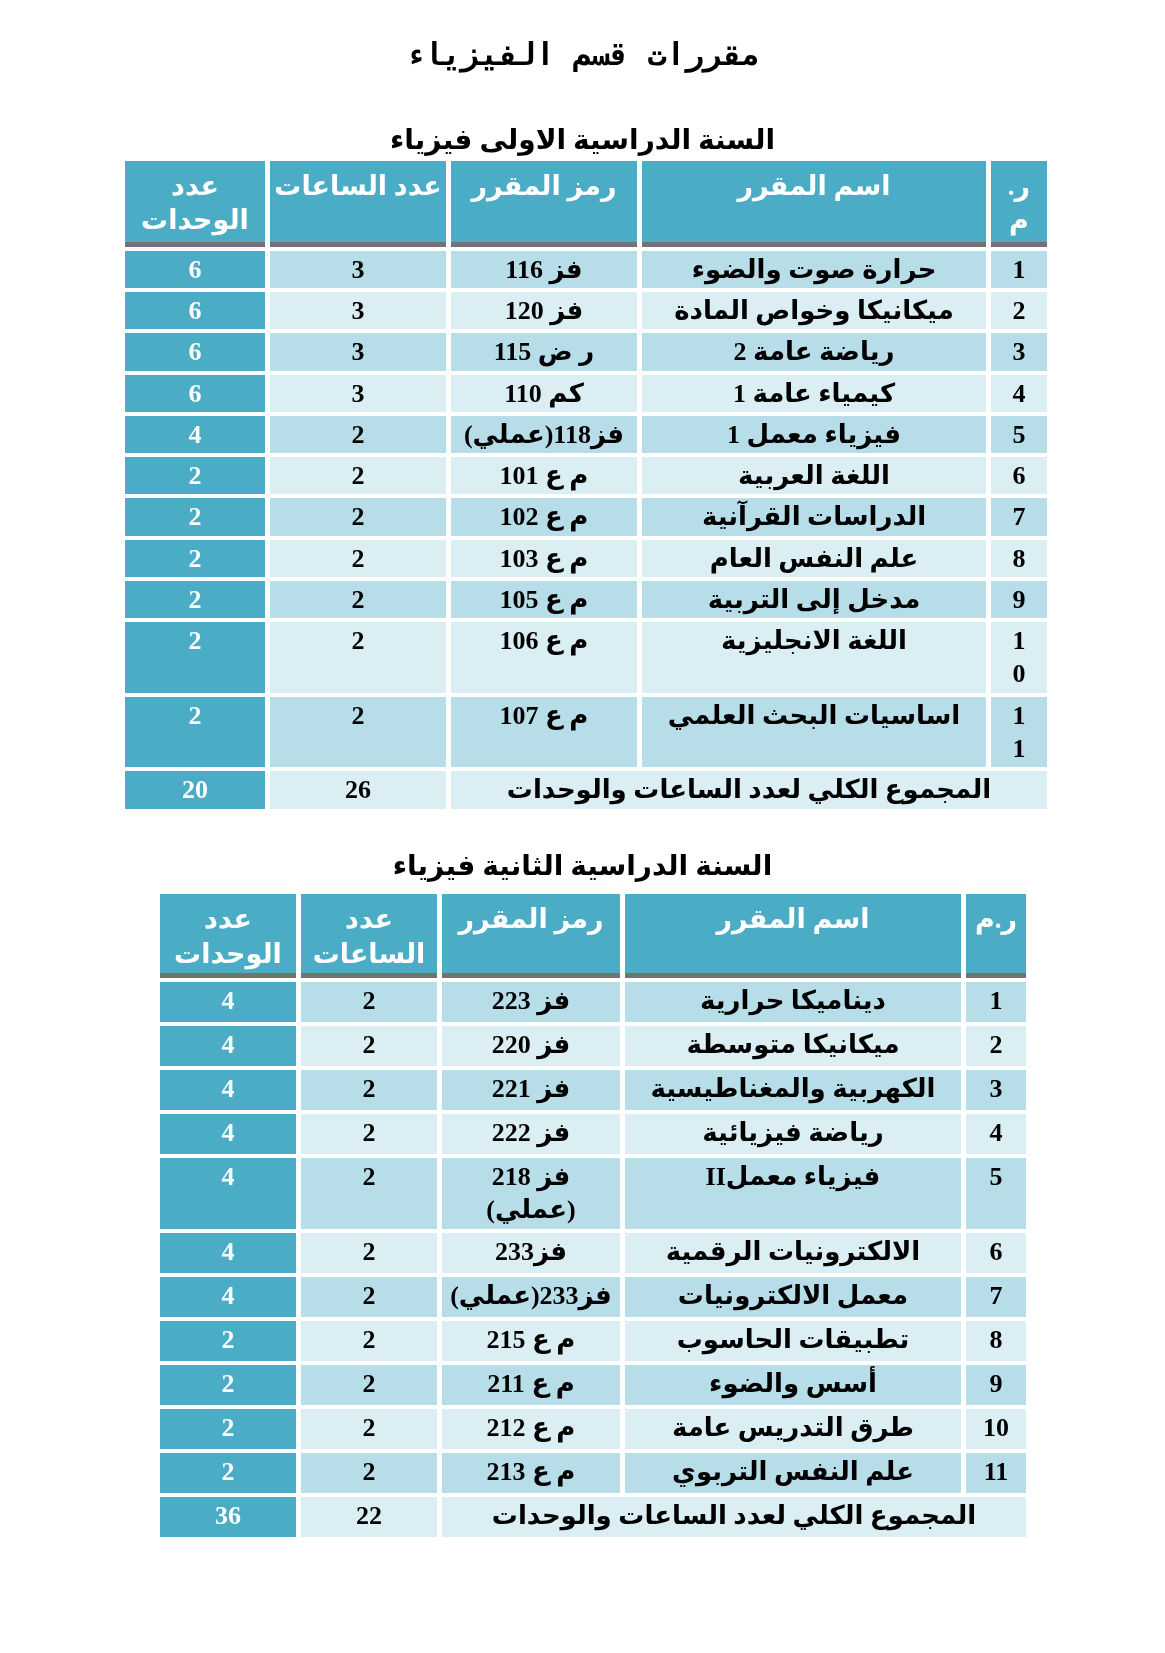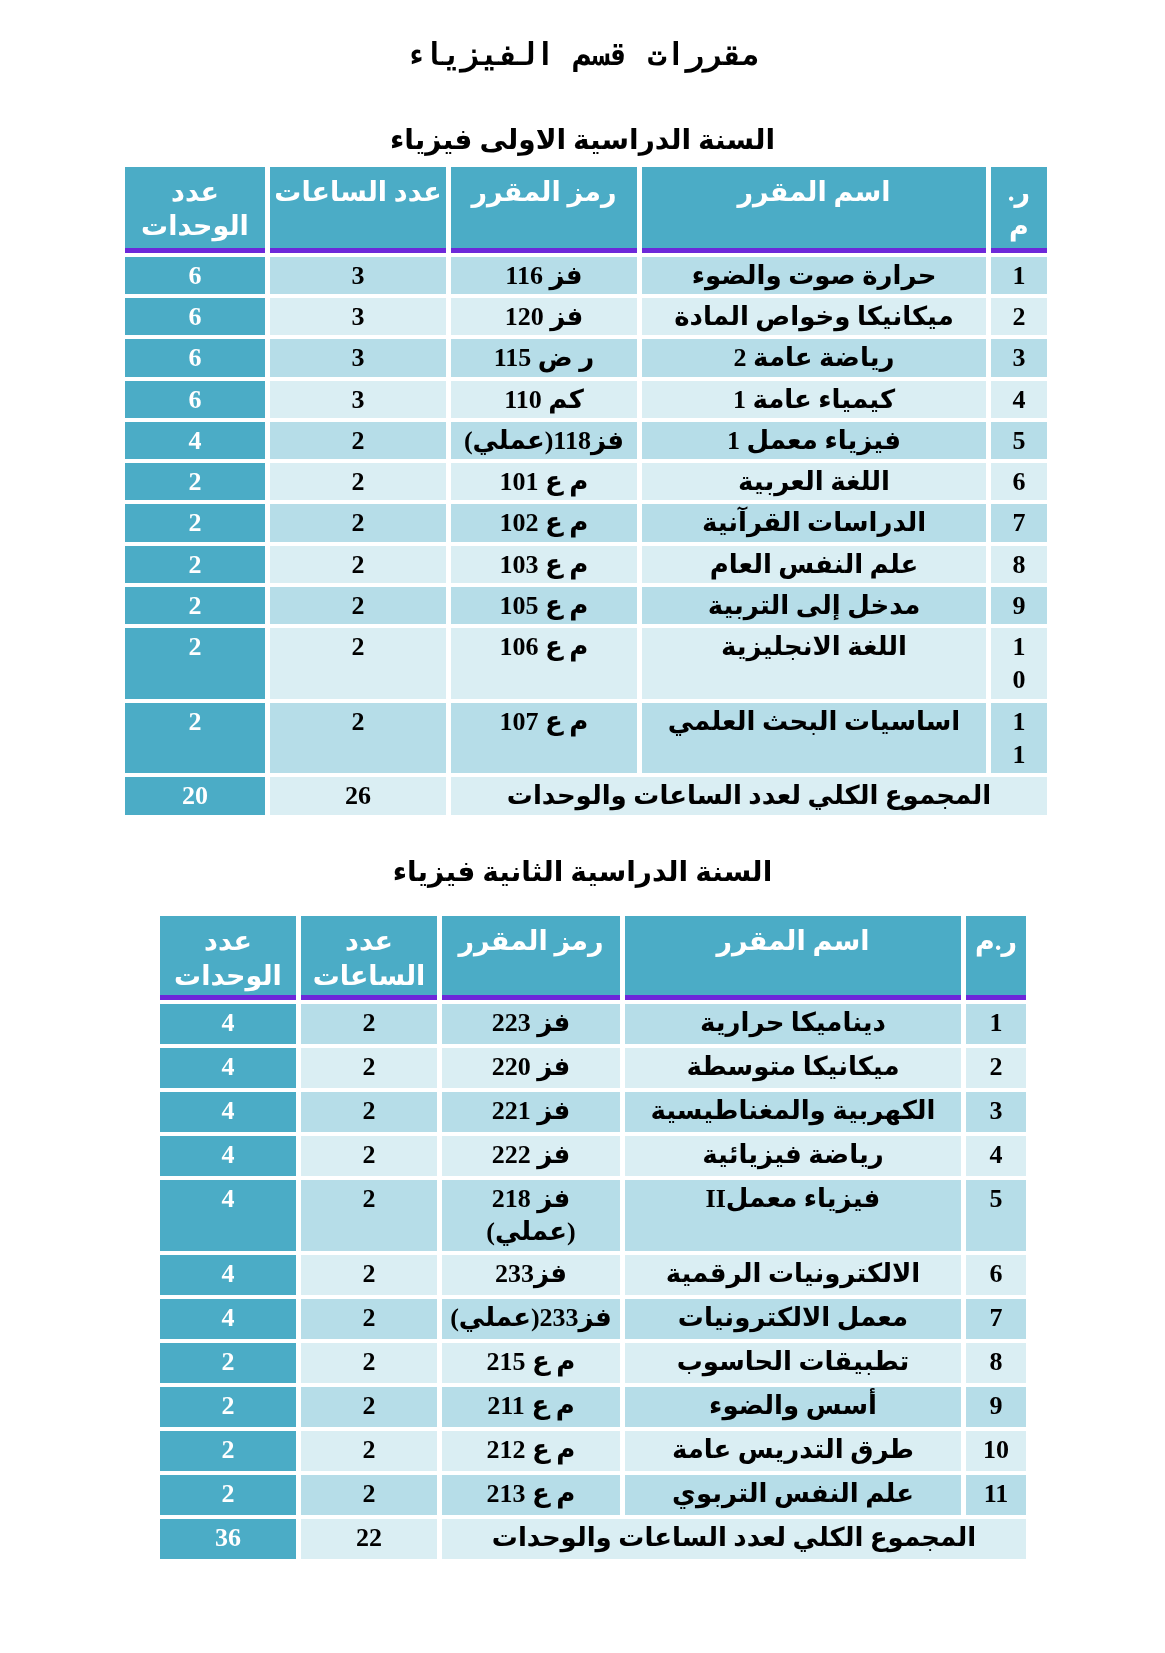--- a/index.html
+++ b/index.html
@@ -20,42 +20,42 @@
     margin: 38px 0 0 0;
     line-height: 1.2;
     font-family: Liberation Mono, monospace;
   }
   h2.table-title {
     text-align: center;
     font-size: 28px;
     margin: 0;
     line-height: 1.2;
   }
-  #t1-title { margin-top: 48px; margin-bottom: 6px; }
-  #t2-title { margin-top: 36px; margin-bottom: 24px; }
+  #t1-title { margin-top: 48px; }
+  #t2-title { margin-top: 36px; margin-bottom: 8px; }
 
   table {
     border-collapse: separate;
     border-spacing: 5px 4px;
     table-layout: fixed;
   }
   .t1 { width: 932px; margin: 0 113px 0 auto; }
   .t2 { width: 876px; margin: 0 134px 0 auto; }
 
   th {
     background: #4BACC6;
     color: #ffffff;
     font-size: 27px;
     font-weight: bold;
     text-align: center;
     vertical-align: top;
     padding: 8px 2px 2px 2px;
     white-space: pre-line;
     line-height: 1.28;
-    border-bottom: 5px solid #6d28d9;
+    border-bottom: 5px solid #737373;
   }
   .t1 th { height: 86px; }
   .t2 th { height: 80px; }
 
   td {
     font-size: 26px;
     text-align: center;
     vertical-align: top;
     padding: 2px;
     white-space: pre-line;

